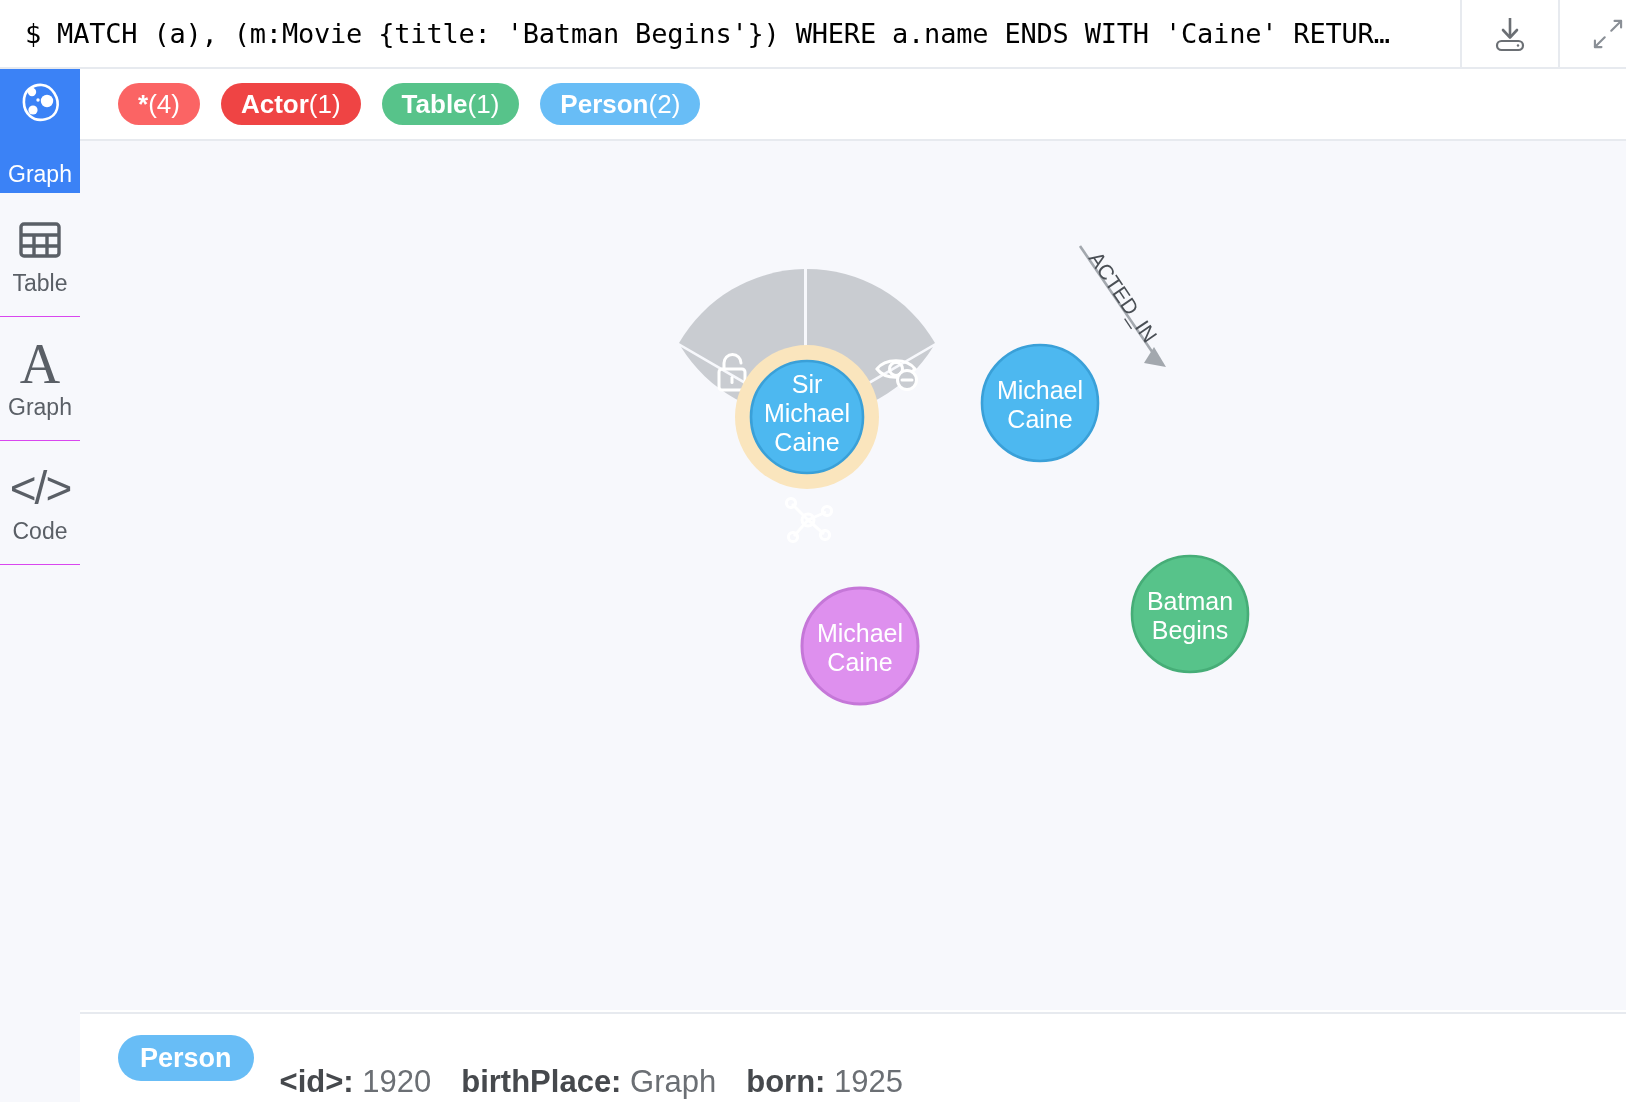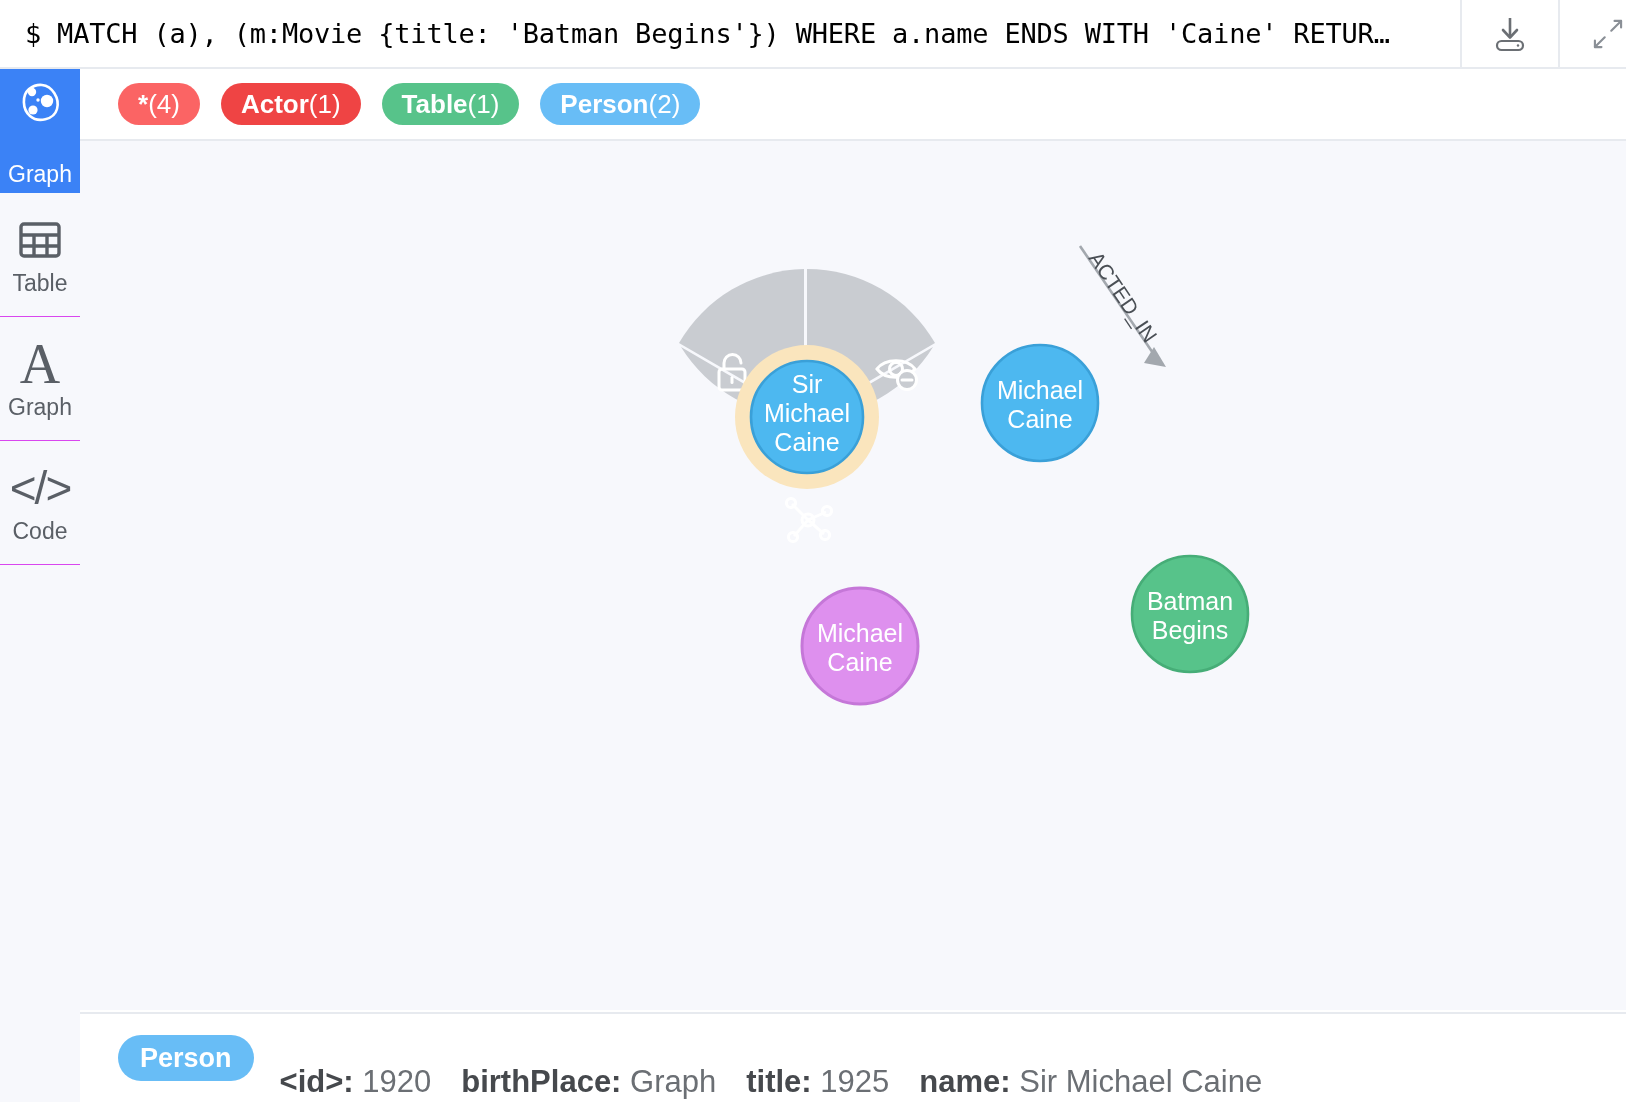--- a/index.html
+++ b/index.html
@@ -364,20 +364,16 @@
   <span class="detail-pill">Person</span>
   <span class="prop">
     <b>&lt;id&gt;:</b>
     <span>1920</span>
   </span>
   <span class="prop">
     <b>birthPlace:</b>
     <span>Graph</span>
   </span>
   <span class="prop">
-    <b>title:</b>
+    <b>born:</b>
     <span>1925</span>
   </span>
-  <span class="prop">
-    <b>name:</b>
-    <span>Sir Michael Caine</span>
-  </span>
 </div>
 
 </body></html>

